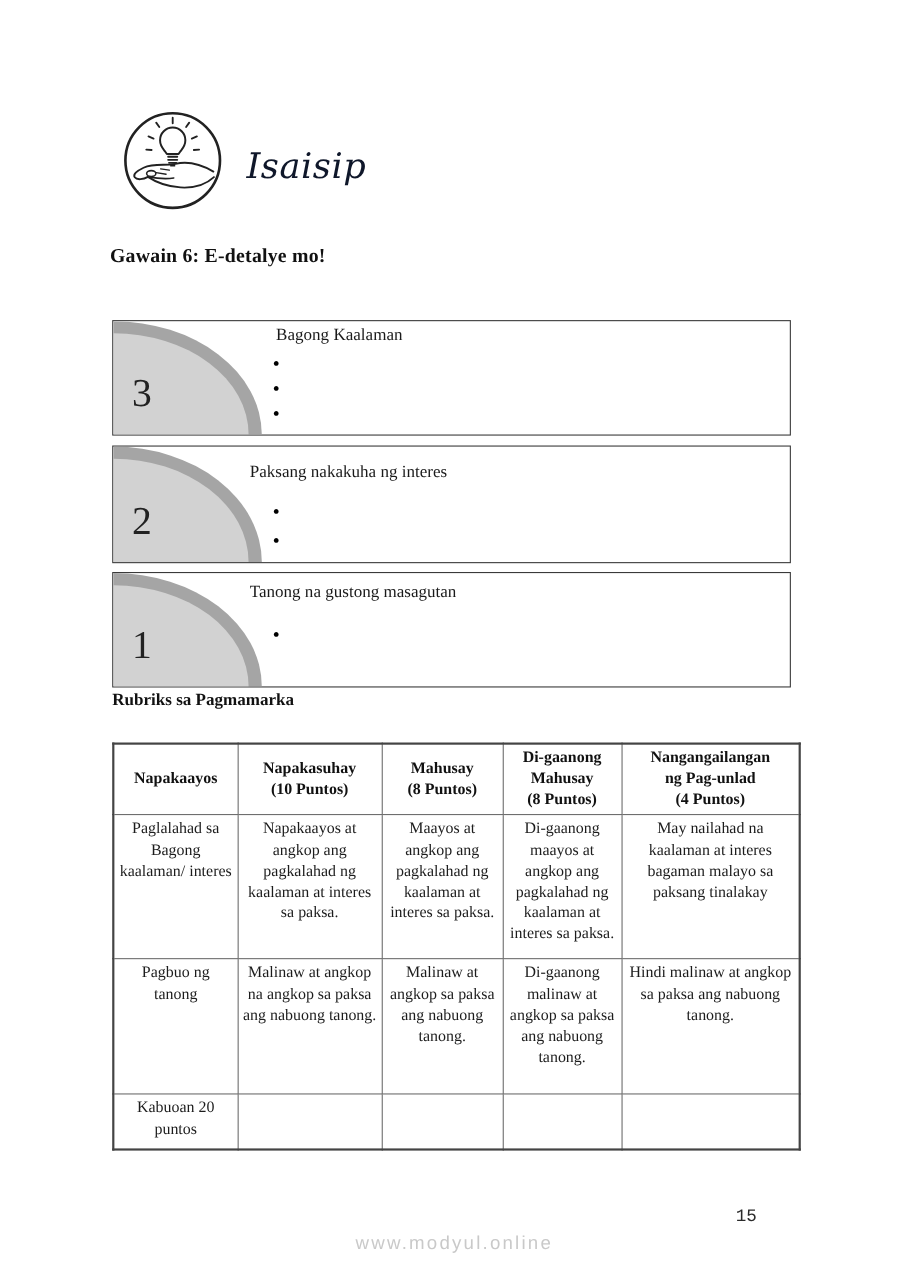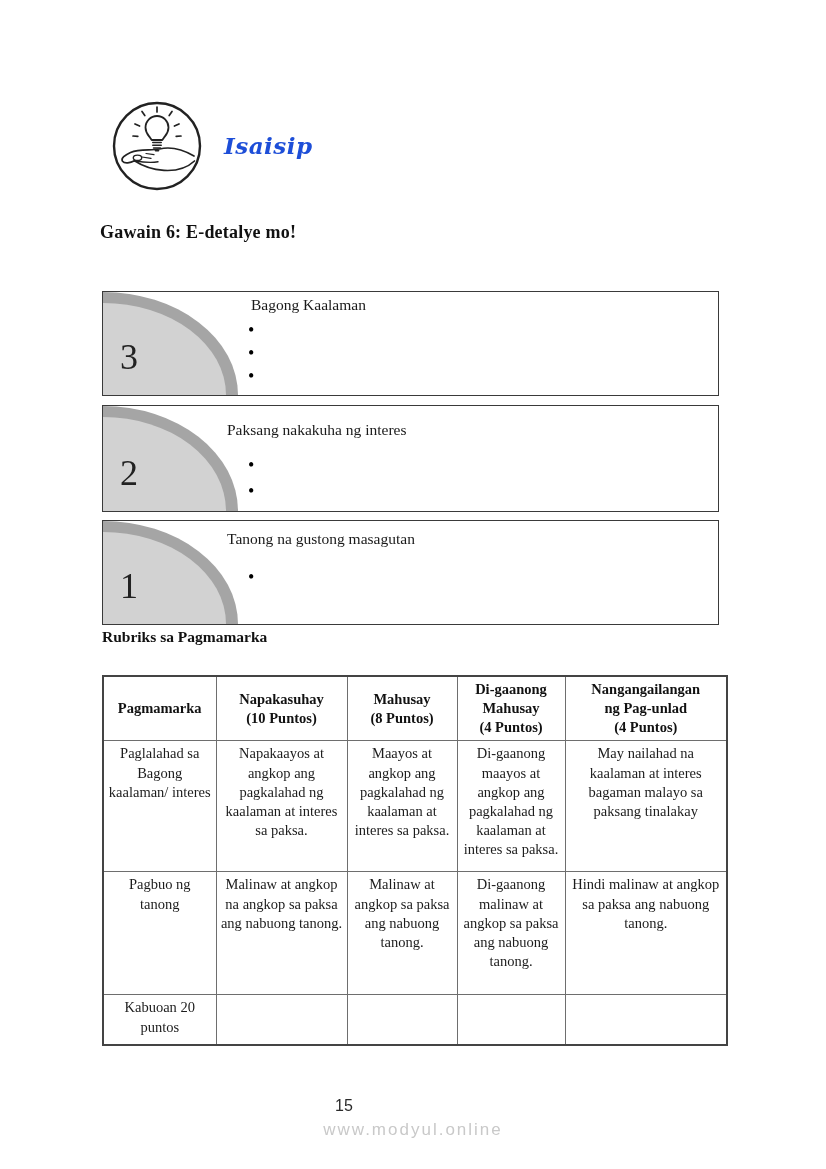--- a/index.html
+++ b/index.html
@@ -9,21 +9,21 @@
     background:#ffffff;
     font-family:"Liberation Serif", serif;
     color:#1a1a1a;
     overflow:hidden;
   }
   
   .icon-wrap{position:absolute;left:111px;top:100px;width:92px;height:92px;}
   .isaisip-title{
     position:absolute;left:224px;top:132px;
     font-family:"DejaVu Serif", serif;
-    font-size:23px;font-weight:bold;font-style:italic;color:#1d4ed8;
+    font-size:32px;font-weight:normal;font-style:italic;color:#0f172a;
     letter-spacing:.5px;
   }
   .gawain-heading{
     position:absolute;left:100px;top:222px;
     font-size:18px;font-weight:bold;color:#111;
     letter-spacing:.2px;
   }
   .instruction{
     position:absolute;left:140px;top:269px;
     font-size:15.5px;color:#222;
@@ -84,22 +84,22 @@
   table.rubric .r-head th{
     font-weight:bold;vertical-align:middle;white-space:pre-line;color:#111;
   }
   table.rubric .r-head{height:59px;}
   table.rubric .r-1{height:131px;}
   table.rubric .r-2{height:123px;padding-left:20px;}
   table.rubric .r-3{height:50px;padding-left:13px;}
   table.rubric tbody tr:not(.r-head) td{vertical-align:top;}
   
   .page-number{
-    position:absolute;left:0;top:1097px;width:688px;text-align:center;
-    font-family:Liberation Sans, sans-serif;
+    position:absolute;left:0;top:1097px;width:688px;text-align:right;
+    font-family:Liberation Mono, monospace;
     font-size:16px;color:#2b2b2b;
   }
   .watermark{
     position:absolute;left:0;top:1120px;width:826px;text-align:center;
     font-family:"Liberation Sans", sans-serif;
     font-size:17px;color:#c9c9c9;letter-spacing:2px;
   }
 </style>
 </head>
 <body>
@@ -164,28 +164,28 @@
   <table class="rubric">
     <colgroup>
       <col style="width:113px">
         <col style="width:131px">
         <col style="width:110px">
         <col style="width:108px">
         <col style="width:162px">
     </colgroup>
     <tbody>
         <tr class="r-head">
-          <th>Pagmamarka</th>
+          <th>Napakaayos</th>
           <th>Napakasuhay
 (10 Puntos)</th>
           <th>Mahusay
 (8 Puntos)</th>
           <th>Di-gaanong
 Mahusay
-(4 Puntos)</th>
+(8 Puntos)</th>
           <th>Nangangailangan
 ng Pag-unlad
 (4 Puntos)</th>
         </tr>
         <tr class="r-1">
           <td>Paglalahad sa Bagong kaalaman/ interes</td>
           <td>Napakaayos at angkop ang pagkalahad ng kaalaman at interes sa paksa.</td>
           <td>Maayos at angkop ang pagkalahad ng kaalaman at interes sa paksa.</td>
           <td>Di-gaanong maayos at angkop ang pagkalahad ng kaalaman at interes sa paksa.</td>
           <td>May nailahad na kaalaman at interes bagaman malayo sa paksang tinalakay</td>

